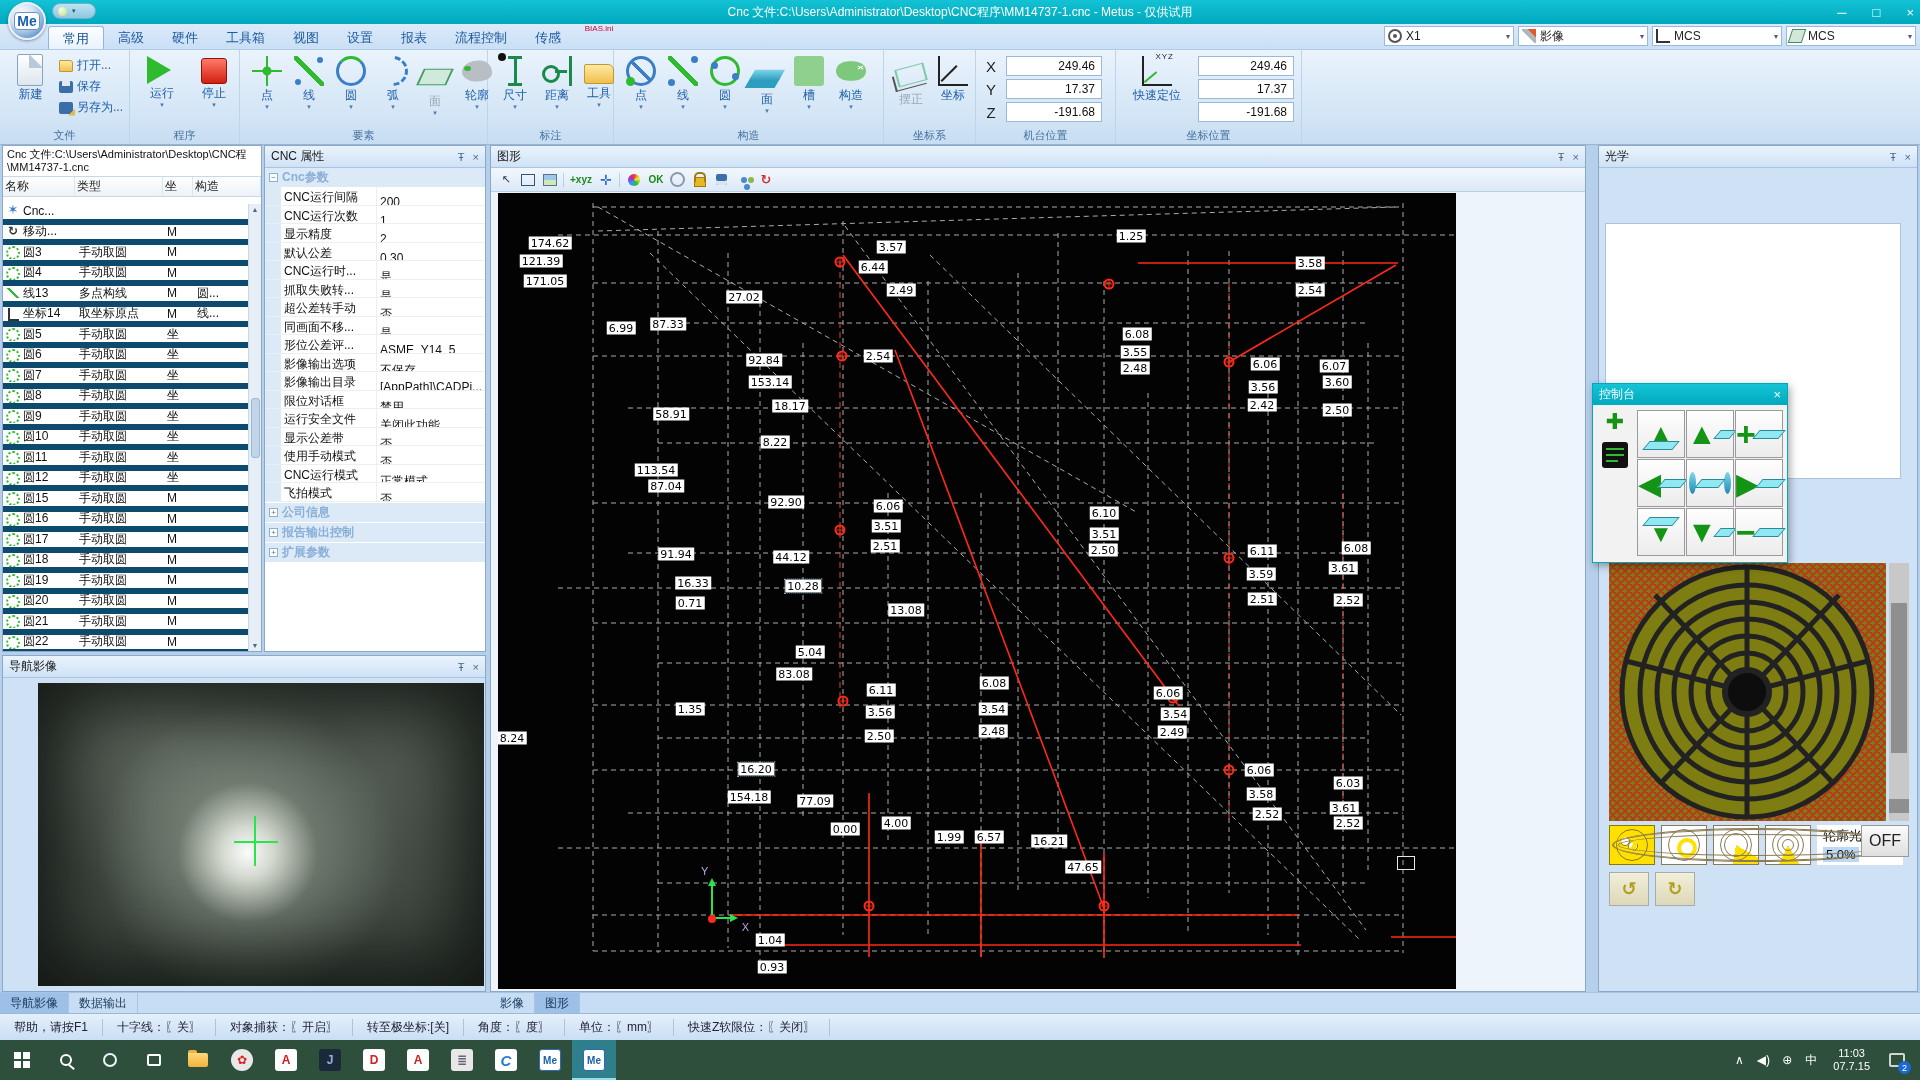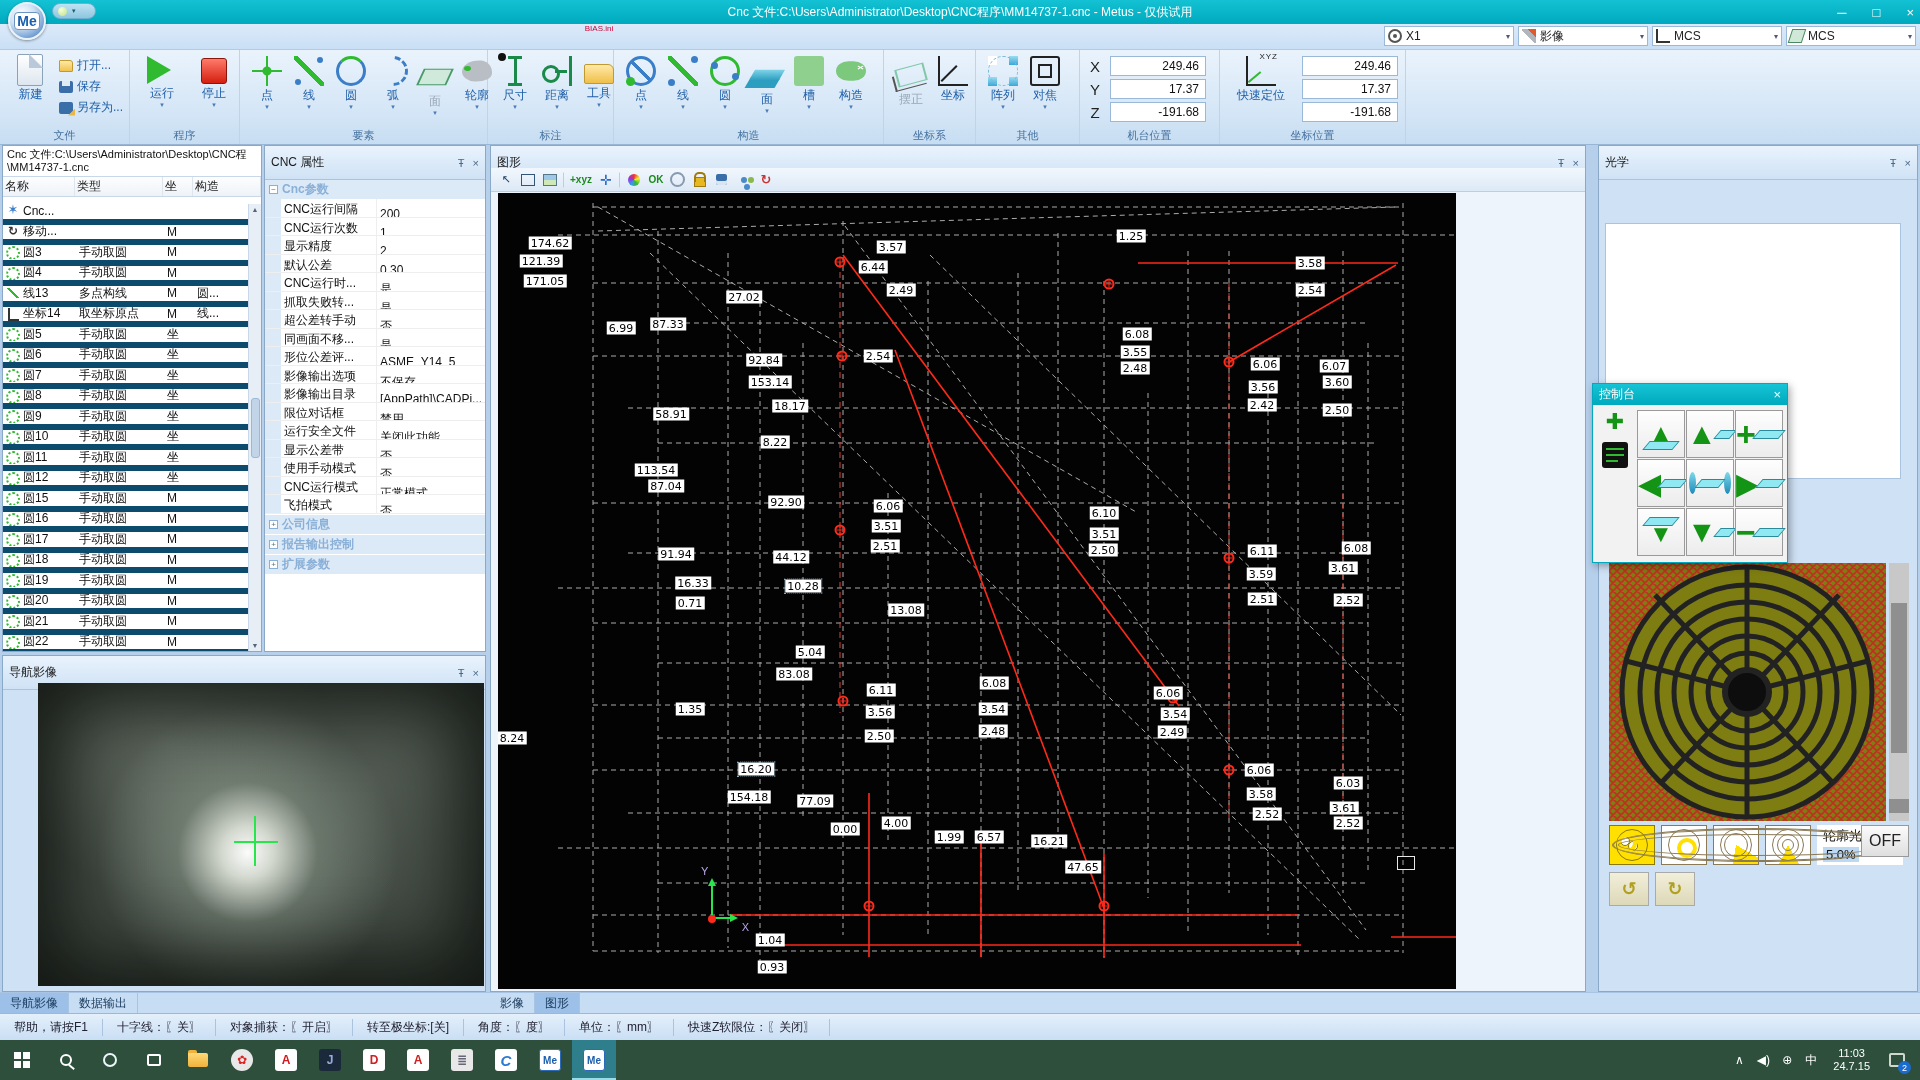--- a/index.html
+++ b/index.html
@@ -107,21 +107,21 @@
   
   .pos-grid{display:grid;grid-template-columns:18px 96px;gap:3px 6px;align-items:center;margin-top:2px}
   .pos-grid .axl{font-size:15px;color:#222;text-align:center}
   .valbox{height:20px;background:#fff;border:1px solid #9ab8d8;text-align:right;padding:2px 6px;font-size:12px;color:#111}
   #g-coord .rbtn{width:70px}
   #g-coord .vals{display:flex;flex-direction:column;gap:3px;margin-left:6px;margin-top:2px}
   #g-coord .valbox{width:96px}
 
   
   .panel{position:absolute;background:#f6fafe;border:1px solid #8aa8c8}
-  .ptitle{height:34px;background:linear-gradient(#e9f3fd,#cfe2f5);border-bottom:1px solid #aac4e0;display:flex;align-items:center;padding:0 6px;color:#1a1a1a;font-size:12px}
+  .ptitle{height:22px;background:linear-gradient(#e9f3fd,#cfe2f5);border-bottom:1px solid #aac4e0;display:flex;align-items:center;padding:0 6px;color:#1a1a1a;font-size:12px}
   .ptools{margin-left:auto;display:flex;gap:8px;color:#4a6a8a;font-size:11px}
   .ptools span{cursor:pointer}
 
   
   #tree-panel{left:2px;top:145px;width:260px;height:507px;background:#fff}
   #tree-path{padding:2px 4px;font-size:11px;color:#111;border-bottom:1px solid #c8d8e8;line-height:13px;background:#fff}
   #tree-cols{display:flex;border-bottom:1px solid #c8d8e8;background:linear-gradient(#fdfdfd,#eef3f8);font-size:12px;color:#222;height:20px;align-items:center}
   #tree-cols span{padding:0 2px;border-right:1px solid #dde6ee;height:100%;display:flex;align-items:center}
   .tc-n{width:72px}.tc-t{width:88px}.tc-c{width:30px}.tc-g{flex:1}
   #tree-rows{position:absolute;top:58px;bottom:0;left:0;right:13px;overflow:hidden}
@@ -291,20 +291,32 @@
   </div>
   <div id="orb">
       <span class="me">Me</span>
     </div>
   <div id="qat">
       <span class="dot"></span>
       <span class="caret">▾</span>
     </div>
 
   <div id="menubar">
+    <div id="menu-tabs">
+
+    <div class="mtab active">常用</div>
+        <div class="mtab">高级</div>
+        <div class="mtab">硬件</div>
+        <div class="mtab">工具箱</div>
+        <div class="mtab">视图</div>
+        <div class="mtab">设置</div>
+        <div class="mtab">报表</div>
+        <div class="mtab">流程控制</div>
+        <div class="mtab">传感</div>
+      </div>
     <div id="menu-combos">
 
     <div class="combo">
           <span class="cicon ci-target"></span>
           <span>X1</span>
           <span class="carr">▾</span>
         </div>
         <div class="combo">
           <span class="cicon ci-pen"></span>
           <span>影像</span>
@@ -471,38 +483,20 @@
           <span class="rlb">摆正</span>
         </div>
           <div class="rbtn">
           <span class="ric i-coord"></span>
           <span class="rlb">坐标</span>
         </div>
         </div>
       <div class="rglabel">坐标系</div>
     </div>
 
-    <div class="rgroup" style="width:104px">
-      <div class="rbtns">
-
-      <div class="rbtn">
-          <span class="ric i-array">
-              <i></i>
-            </span>
-          <span class="rlb">阵列</span>
-          <span class="rarrow">▾</span>
-        </div>
-          <div class="rbtn">
-          <span class="ric i-focus"><i></i></span>
-          <span class="rlb">对焦</span>
-          <span class="rarrow">▾</span>
-        </div>
-        </div>
-      <div class="rglabel">其他</div>
-    </div>
 
     <div class="rgroup" style="width:140px">
       <div class="pos-grid">
         <span class="axl">X</span>
         <span class="valbox">249.46</span>
         <span class="axl">Y</span>
         <span class="valbox">17.37</span>
         <span class="axl">Z</span>
         <span class="valbox">-191.68</span>
       </div>
@@ -1225,21 +1219,21 @@
     <div id="tray">
       <div style="display:flex">
 
       <span class="tri2">∧</span>
           <span class="tri2">◀)</span>
           <span class="tri2">⊕</span>
           <span class="tri2">中</span>
         </div>
       <div id="clock">
         <div>11:03</div>
-        <div>24.7.15</div>
+        <div>07.7.15</div>
       </div>
       <div id="notif">
         <span class="pane"></span>
         <span class="badge">2</span>
       </div>
     </div>
   </div>
 
 </div>
 

